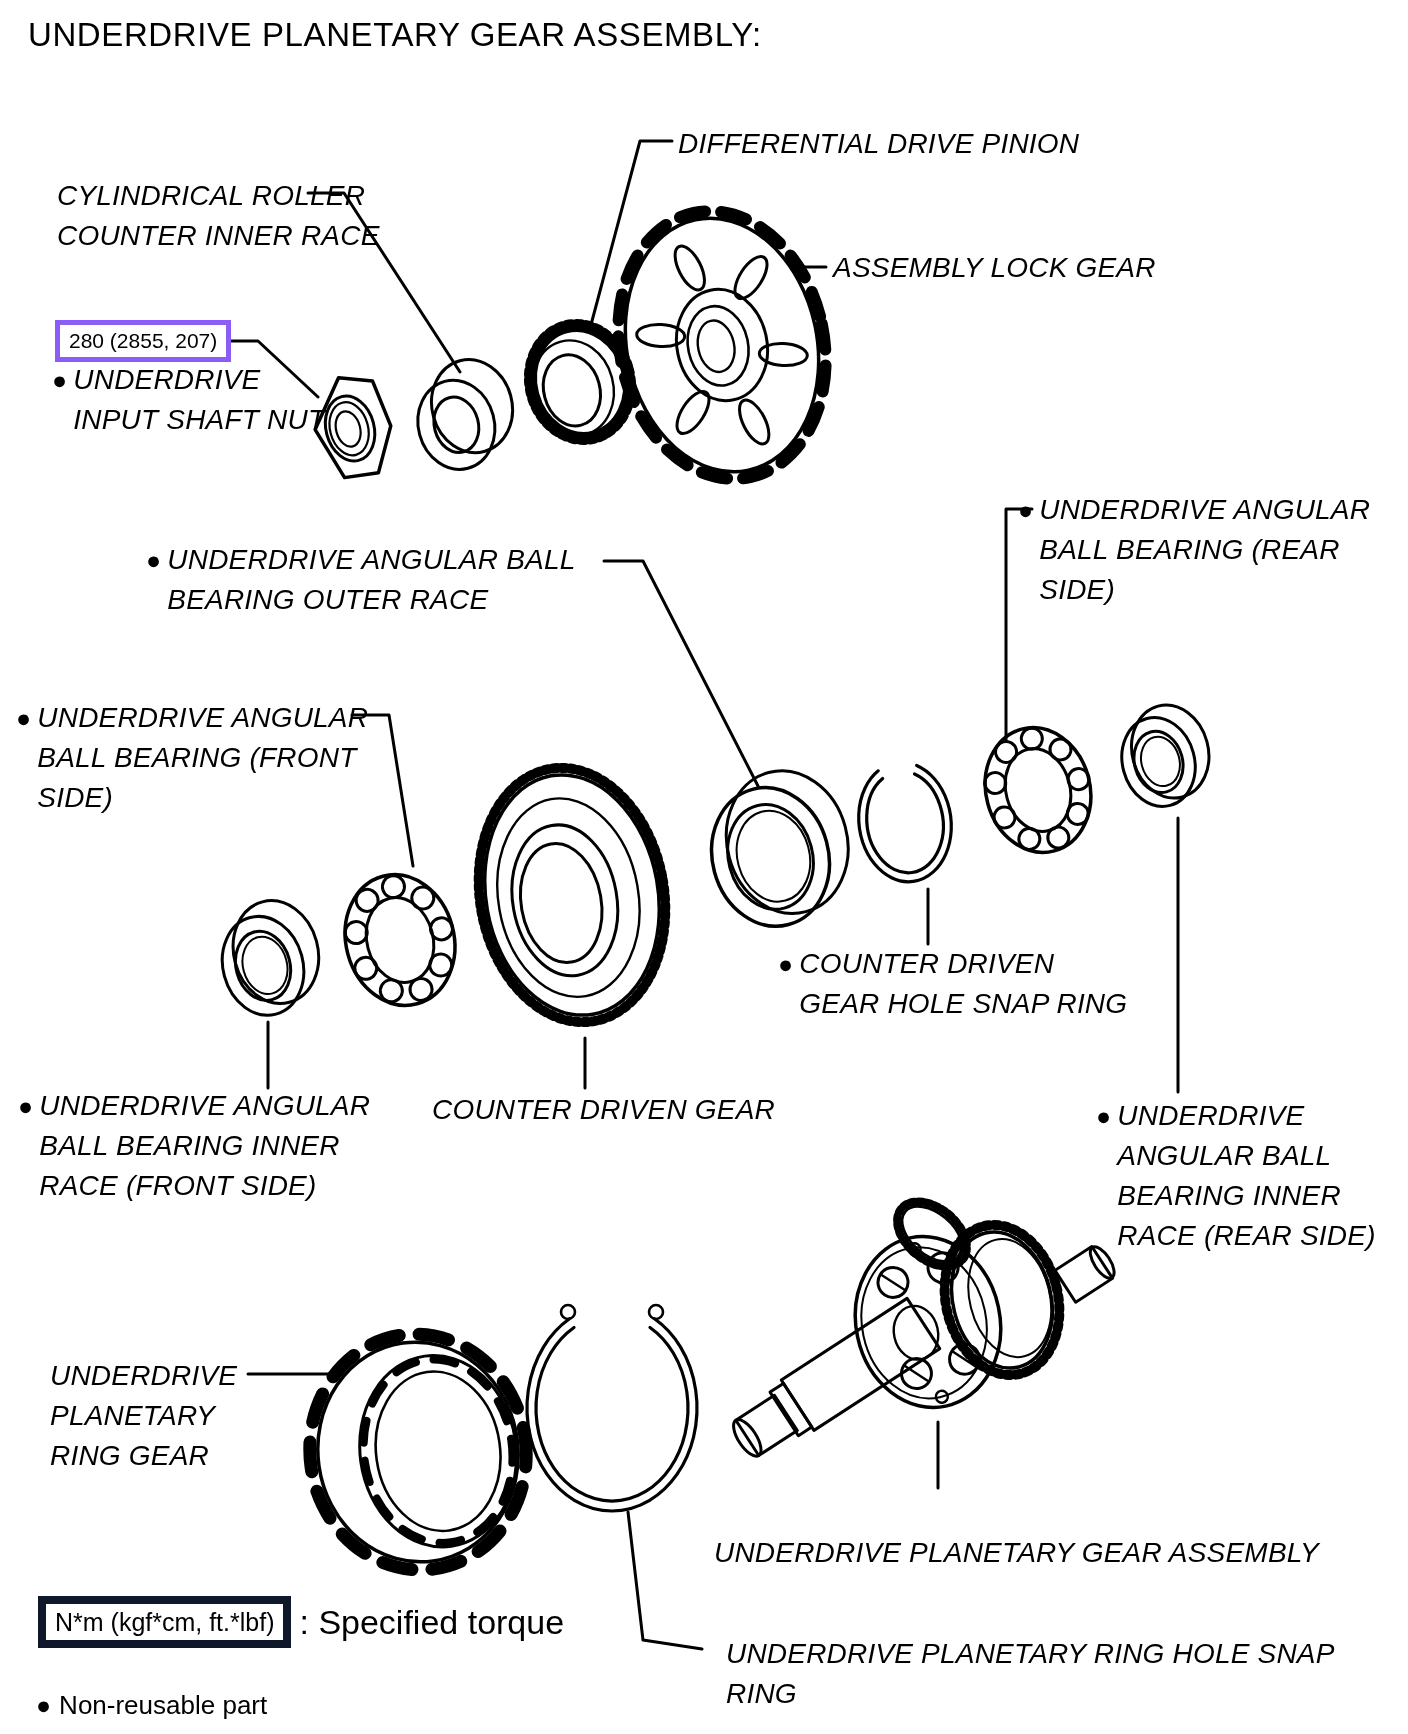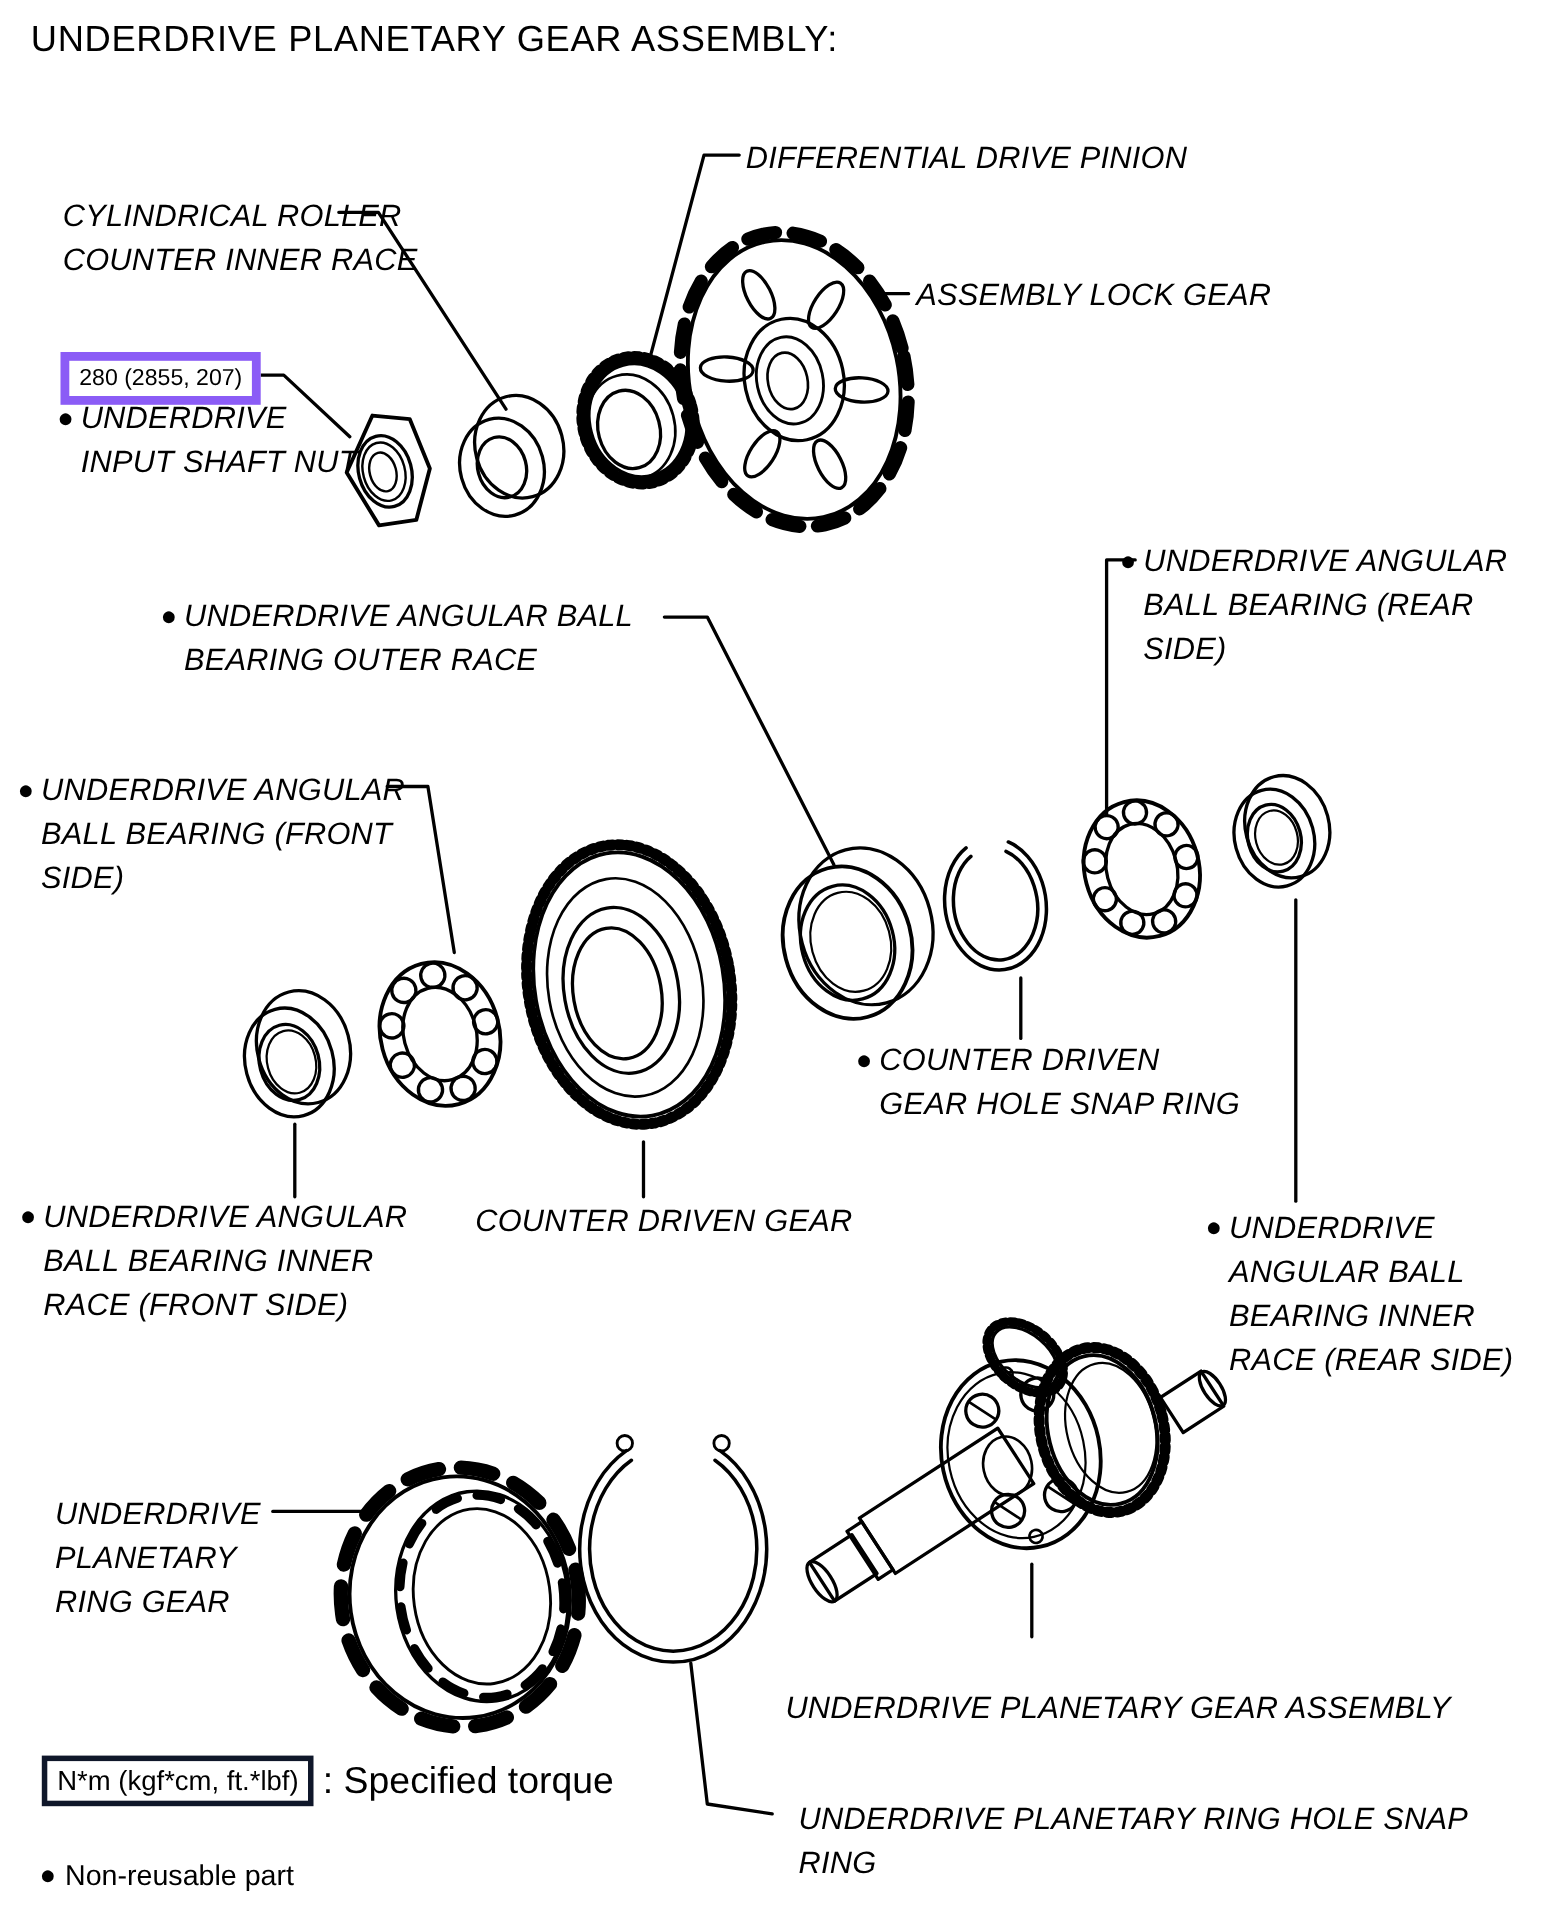--- a/index.html
+++ b/index.html
@@ -10,24 +10,24 @@
        stroke:#000;stroke-width:3;fill:none;stroke-linecap:round;stroke-linejoin:round;}
   .fw{fill:#fff;}
   .fh{fill:url(#hatch);}
   .frb{fill:url(#ribs);}
   .fsp{fill:url(#splines);}
   .lbl{position:absolute;font-size:28px;line-height:40px;letter-spacing:.2px;
        display:flex;align-items:flex-start;white-space:pre-line;}
   .lbl .txt{white-space:pre-line;font-style:italic;}
   .bullet{font-size:25px;line-height:40px;margin-right:6px;}
   .title{position:absolute;font-size:33px;letter-spacing:.6px;}
-  .torque-box{position:absolute;border:8px solid #8b5cf6;font-size:21px;line-height:24px;
+  .torque-box{position:absolute;border:5px solid #8b5cf6;font-size:21px;line-height:24px;
        padding:4px 9px;background:#fff;}
   .legend-row{position:absolute;display:flex;align-items:center;font-size:26px;}
-  .legend-box{border:5px solid #0f172a;padding:4px 9px;font-size:25px;line-height:28px;background:#fff;}
+  .legend-box{border:8px solid #0f172a;padding:4px 9px;font-size:25px;line-height:28px;background:#fff;}
   .legend-desc{font-size:34px;margin-left:8px;}
   .legend-bullet{font-size:25px;margin-right:8px;}
 </style>
 </head>
 <body>
 
 <svg class="art" width="1408" height="1734" viewBox="0 0 1408 1734">
   <defs>
     <pattern id="hatch" width="11" height="11" patternUnits="userSpaceOnUse" patternTransform="rotate(45)">
       <line x1="5" y1="0" x2="5" y2="11" style="stroke:#000;stroke-width:2.2"></line>

